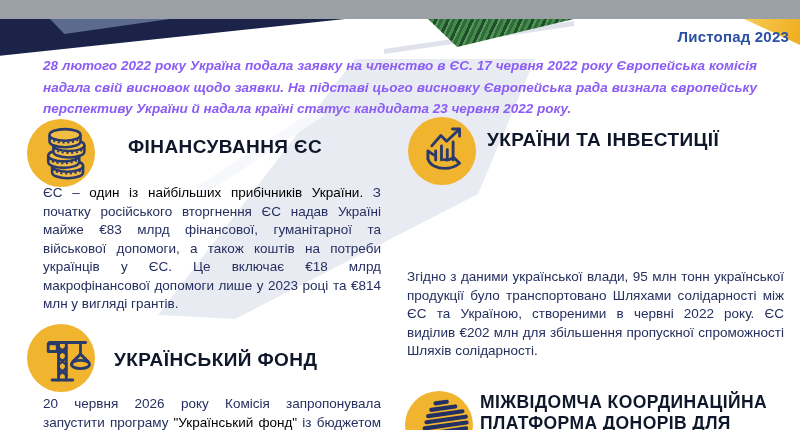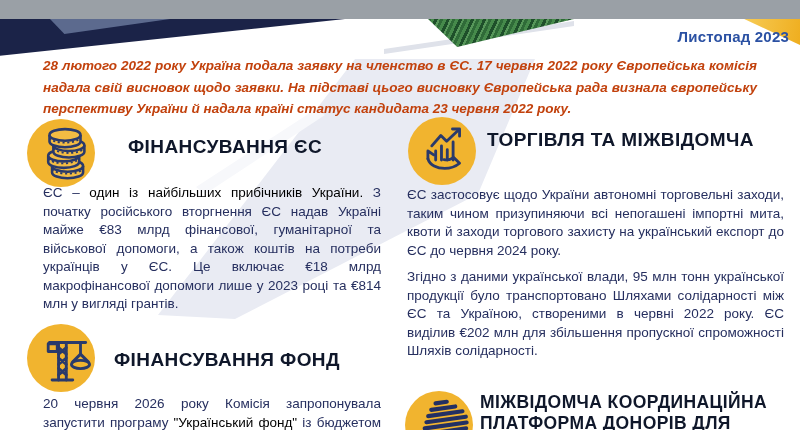--- a/index.html
+++ b/index.html
@@ -26,21 +26,21 @@
   .photo-sliver{position:absolute;left:384px;top:0;width:190px;height:36px;
     clip-path:polygon(0 30px,100% 2px,100% 7px,0 35px);background:#DFE2EA;}
   .yellow-corner{position:absolute;left:738px;top:0;width:62px;height:26px;
     clip-path:polygon(10% 0,100% 0,100% 100%);
     background:linear-gradient(100deg,#F7CE5B,#EFAE1F);}
   
   .date{position:absolute;top:9px;right:11px;font-size:15px;font-weight:700;
     color:#2B51A3;letter-spacing:.2px;}
   .intro{position:absolute;left:43px;top:36px;width:714px;margin:0;
     font-size:13.5px;line-height:1.6;font-style:italic;font-weight:600;
-    color:#c2410c;text-align:justify;}
+    color:#8b5cf6;text-align:justify;}
   .icon-circle{position:absolute;width:68px;height:68px;border-radius:50%;
     background:#F1B42F;}
   .icon-circle svg{position:absolute;left:7px;top:3px;overflow:visible;}
   h2.sec{position:absolute;margin:0;font-size:19px;font-weight:700;
     color:#0f172a;letter-spacing:.4px;white-space:nowrap;}
   h2.sec.multi{white-space:normal;font-size:17.5px;line-height:20.5px;}
   p.body{position:absolute;margin:0;font-size:13.5px;line-height:18.5px;
     color:#262F5F;text-align:justify;}
   .hl{color:#000000;}
 </style>
@@ -88,39 +88,38 @@
     <svg width="62" height="62" viewBox="0 0 48 48">
       <g fill="none" stroke="#2A3A6B" stroke-width="2.2" stroke-linecap="round" stroke-linejoin="round">
         <path d="M16 24 v7 M20.5 20 v11 M25 23 v8 M29.5 17 v14"></path>
         <path d="M13 20 l7 -8 l4.5 4.5 L33.5 8"></path>
         <path d="M29 7 h5.5 v5.5"></path>
         <path d="M10 30 v-6 l4.5 3"></path>
         <path d="M10 30 c1.5 5 7 7.5 13 7.5 c4.5 0 8.5 -1.5 11.5 -4 l-4.5 -4.5 c-2.5 1.8 -5 2.2 -7.5 1.7"></path>
       </g>
     </svg>
   </div>
-  <h2 class="sec" style="left:487px;top:110px;">ТОРГІВЛЯ ТА МІЖВІДОМЧА</h2>
-  <p class="body" style="left:407px;top:167px;width:377px;">ЄС застосовує щодо України автономні торговельні заходи, таким чином призупиняючи всі непогашені імпортні мита, квоти й заходи торгового захисту на український експорт до ЄС до червня 2024 року.</p>
+  <h2 class="sec" style="left:487px;top:110px;">УКРАЇНИ ТА ІНВЕСТИЦІЇ</h2>
   <p class="body" style="left:407px;top:249px;width:377px;">Згідно з даними української влади, 95 млн тонн української продукції було транспортовано Шляхами солідарності між ЄС та Україною, створеними в червні 2022 року. ЄС виділив €202 млн для збільшення пропускної спроможності Шляхів солідарності.</p>
 
   <div class="icon-circle" style="left:27px;top:305px;">
     <svg width="62" height="62" viewBox="0 0 48 48">
       <g fill="none" stroke="#2A3A6B" stroke-width="2.2" stroke-linecap="round" stroke-linejoin="round">
         <path d="M14 41 h16"></path>
         <path d="M19 41 V12 M25 41 V12"></path>
         <path d="M19 16 l6 5 M25 16 l-6 5 M19 24 l6 5 M25 24 l-6 5 M19 32 l6 5 M25 32 l-6 5"></path>
         <path d="M12 12 H40"></path>
         <rect x="11" y="13" width="7" height="6" fill="#F1B42F"></rect>
         <path d="M36 12 v9"></path>
         <path d="M30 27 l6 -6 l6 6"></path>
         <ellipse cx="36" cy="29" rx="7" ry="3.2"></ellipse>
       </g>
     </svg>
   </div>
-  <h2 class="sec" style="left:114px;top:330px;">ФІНАНСУВАННЯ ФОНД</h2>
+  <h2 class="sec" style="left:114px;top:330px;">УКРАЇНСЬКИЙ ФОНД</h2>
   <p class="body" style="left:43px;top:376px;width:338px;"><span>20 червня 2026 року Комісія запропонувала запустити програму </span><span class="hl">"Український фонд"</span><span> із бюджетом на суму </span><span class="hl">€40 млрд</span><span> для підтримки відновлення, реконструкції й модернізації України, а також реформ, необхідних для</span></p>
 
   <div class="icon-circle" style="left:405px;top:372px;">
     <svg width="62" height="62" viewBox="0 0 48 48">
       <g fill="#233063" transform="rotate(-8 24 24)">
         <rect x="19" y="5" width="12" height="3.2" rx="1.6"></rect>
         <rect x="15" y="9.5" width="22" height="3.2" rx="1.6"></rect>
         <rect x="12" y="14" width="30" height="3.2" rx="1.6"></rect>
         <rect x="10" y="18.5" width="34" height="3.2" rx="1.6"></rect>
         <rect x="8" y="23" width="36" height="3.2" rx="1.6"></rect>

